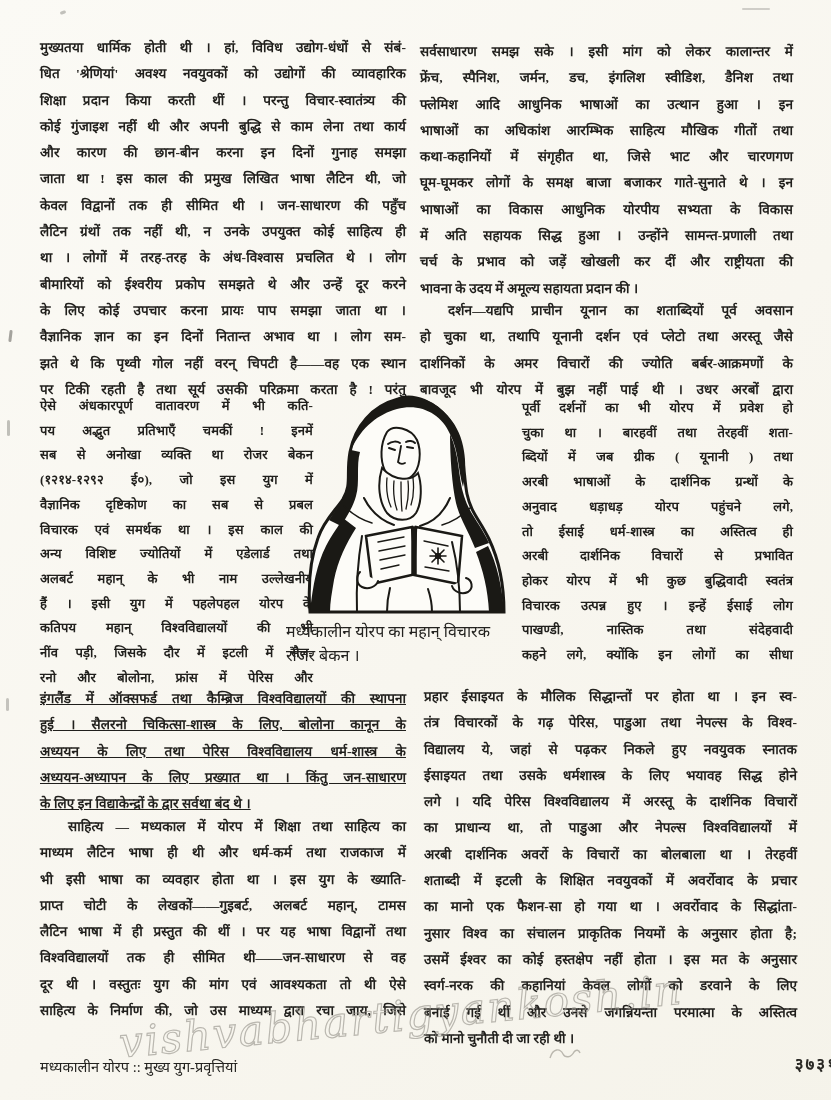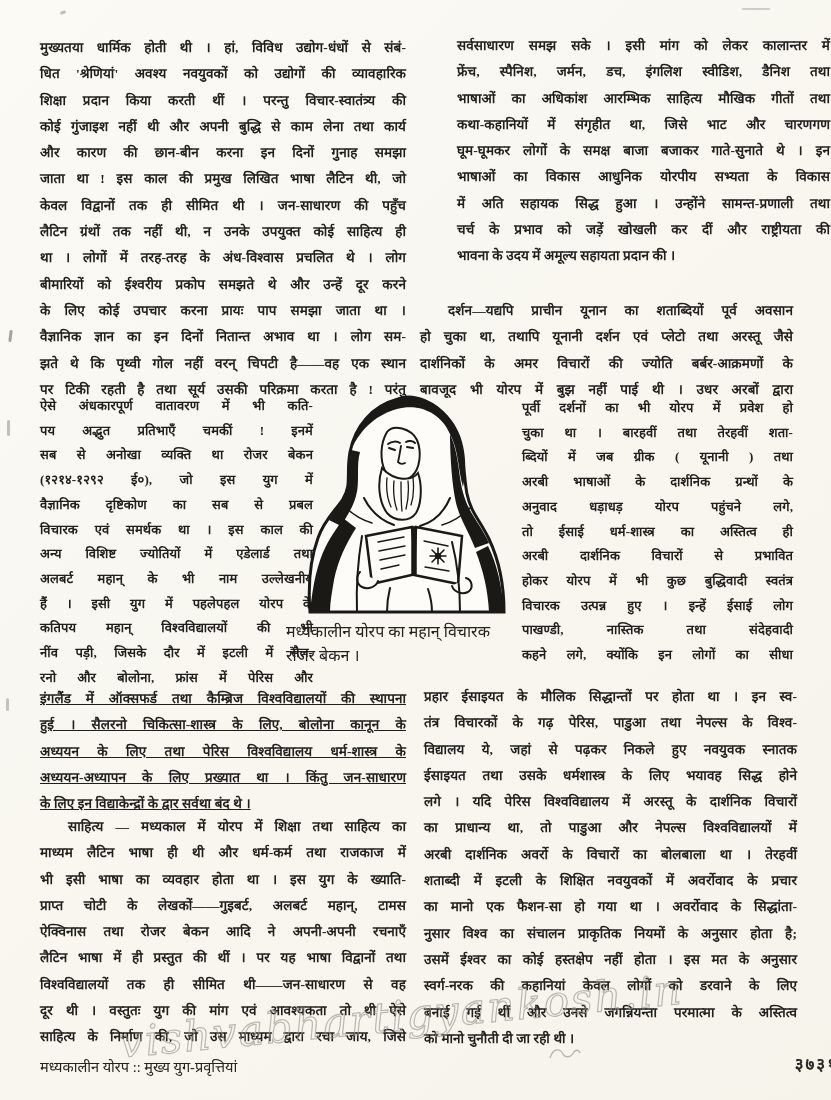--- a/index.html
+++ b/index.html
@@ -22,21 +22,21 @@
     color:#201f1c;
   }
   .narrow{font-size:13px;line-height:24.7px;}
   .ln{text-align:justify;text-align-last:justify;}
   .ln-end{text-align-last:left;}
   .ln-indent{text-indent:28px;}
   .lb1{left:40px;top:35px;width:366px;}
   .lb2{left:40px;top:394px;width:273px;}
   .lb3{left:40px;top:686px;width:366px;text-decoration:underline;}
   .lb4{left:40px;top:814px;width:366px;}
-  .rb1{left:420px;top:33px;width:373px;margin-left:37px;}
+  .rb1{left:420px;top:39px;width:373px;}
   .rb2{left:420px;top:298px;width:373px;}
   .rb3{left:522px;top:396px;width:271px;}
   .rb4{left:412px;top:684px;width:373px;margin-left:12px;}
 
   .illo{position:absolute;left:300px;top:386px;width:214px;height:232px;}
   .caption{
     position:absolute;left:286px;top:620px;width:262px;
     font-size:16px;font-weight:400;line-height:24px;color:#23221f;
   }
   .footer-left{
@@ -107,30 +107,30 @@
       <div class="ln">हुई । सैलरनो चिकित्सा-शास्त्र के लिए, बोलोना कानून  के</div>
       <div class="ln">अध्ययन  के लिए तथा  पेरिस विश्वविद्यालय धर्म-शास्त्र के</div>
       <div class="ln">अध्ययन-अध्यापन के  लिए प्रख्यात था । किंतु जन-साधारण</div>
       <div class="ln ln-end">के लिए इन विद्याकेन्द्रों के द्वार सर्वथा बंद थे ।</div>
     </div>
   <div class="tblock lb4">
       <div class="ln ln-indent">साहित्य — मध्यकाल में योरप में शिक्षा तथा साहित्य का</div>
       <div class="ln">माध्यम लैटिन भाषा ही थी और धर्म-कर्म तथा राजकाज में</div>
       <div class="ln">भी इसी भाषा का व्यवहार होता  था । इस युग के ख्याति-</div>
       <div class="ln">प्राप्त  चोटी  के  लेखकों——गुइबर्ट,  अलबर्ट  महान्,  टामस</div>
-      <div class="ln">ऐक्विनास तथा रोजर  बेकन आदि ने  अपनी-अपनी रचनाएँ</div>
       <div class="ln">लैटिन भाषा में ही प्रस्तुत की थीं । पर यह भाषा विद्वानों तथा</div>
       <div class="ln">विश्वविद्यालयों तक ही  सीमित थी——जन-साधारण  से वह</div>
       <div class="ln">दूर थी । वस्तुतः युग की मांग एवं आवश्यकता तो थी  ऐसे</div>
       <div class="ln">साहित्य के निर्माण की, जो उस माध्यम द्वारा रचा जाय, जिसे</div>
     </div>
 
   <div class="tblock rb1">
       <div class="ln">सर्वसाधारण  समझ सके । इसी मांग  को  लेकर  कालान्तर  में</div>
       <div class="ln">फ्रेंच,  स्पैनिश,  जर्मन,  डच,  इंगलिश  स्वीडिश,  डैनिश  तथा</div>
+      <div class="ln">फ्लेमिश  आदि  आधुनिक  भाषाओं  का  उत्थान  हुआ ।  इन</div>
       <div class="ln">भाषाओं का अधिकांश आरम्भिक साहित्य मौखिक गीतों तथा</div>
       <div class="ln">कथा-कहानियों  में  संगृहीत  था,  जिसे  भाट  और  चारणगण</div>
       <div class="ln">घूम-घूमकर लोगों के समक्ष बाजा बजाकर गाते-सुनाते थे । इन</div>
       <div class="ln">भाषाओं  का  विकास  आधुनिक  योरपीय  सभ्यता  के  विकास</div>
       <div class="ln">में अति सहायक  सिद्ध  हुआ ।  उन्होंने  सामन्त-प्रणाली  तथा</div>
       <div class="ln">चर्च के प्रभाव को जड़ें  खोखली  कर  दीं  और  राष्ट्रीयता की</div>
       <div class="ln ln-end">भावना के उदय में अमूल्य सहायता प्रदान की ।</div>
     </div>
   <div class="tblock rb2">
       <div class="ln ln-indent">दर्शन—यद्यपि प्राचीन यूनान का शताब्दियों पूर्व अवसान</div>

